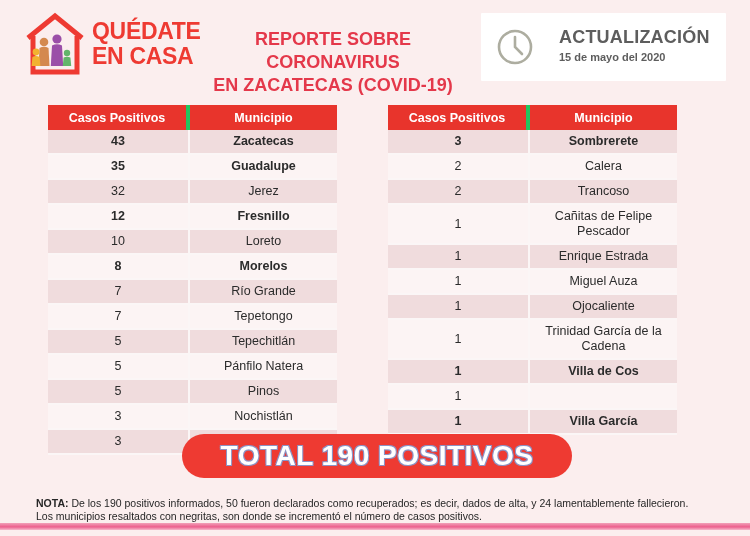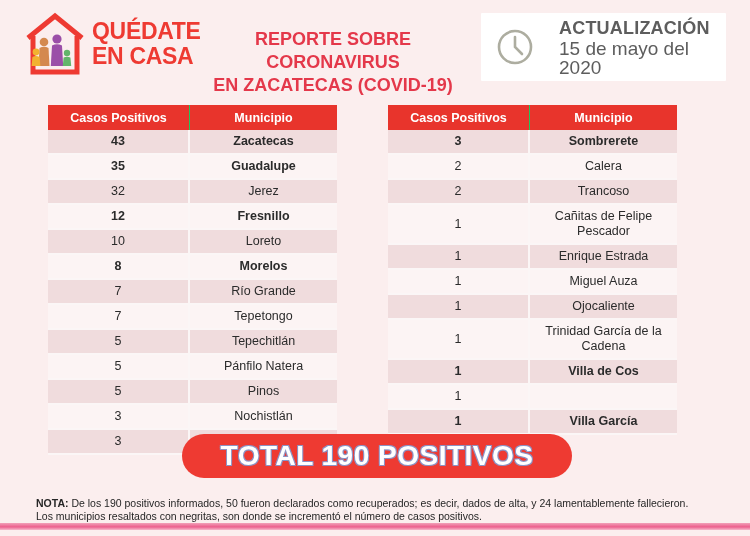--- a/index.html
+++ b/index.html
@@ -66,22 +66,22 @@
   #update-text { margin-left: 12px; color: #5d5d5d; }
 
   #update-label {
     font-weight: bold;
     font-size: 18px;
     line-height: 21px;
     letter-spacing: 0.2px;
   }
 
   #update-date {
-    font-weight: normal;
-    font-size: 19px;
+    font-weight: bold;
+    font-size: 11px;
     line-height: 19px;
   }
 
   
   .data-table {
     position: absolute;
     top: 105px;
     width: 289px;
   }
 
@@ -96,21 +96,21 @@
 
   .table-head .cell {
     color: #ffffff;
     font-weight: bold;
     font-size: 12.5px;
     display: flex;
     align-items: center;
     justify-content: center;
   }
 
-  .table-head .cell.col-cases { flex: 0 0 142px; border-right: 1px solid #22c55e; }
+  .table-head .cell.col-cases { flex: 0 0 142px; border-right: 4px solid #22c55e; }
   .table-head .cell.col-muni  { flex: 1 1 auto; }
 
   .table-row {
     display: flex;
     min-height: 24px;
     border-bottom: 2px solid #fbf6f6;
   }
 
   .table-row.odd  { background: #f0dcdd; justify-content: flex-end; }
   .table-row.even { background: #fcf4f4; }

